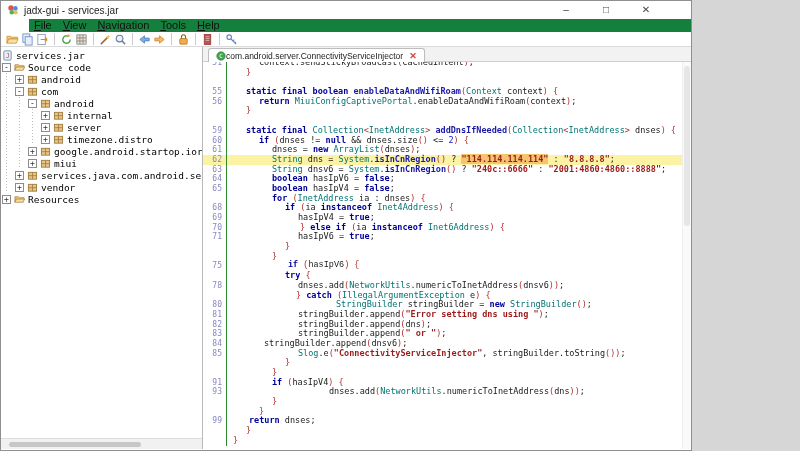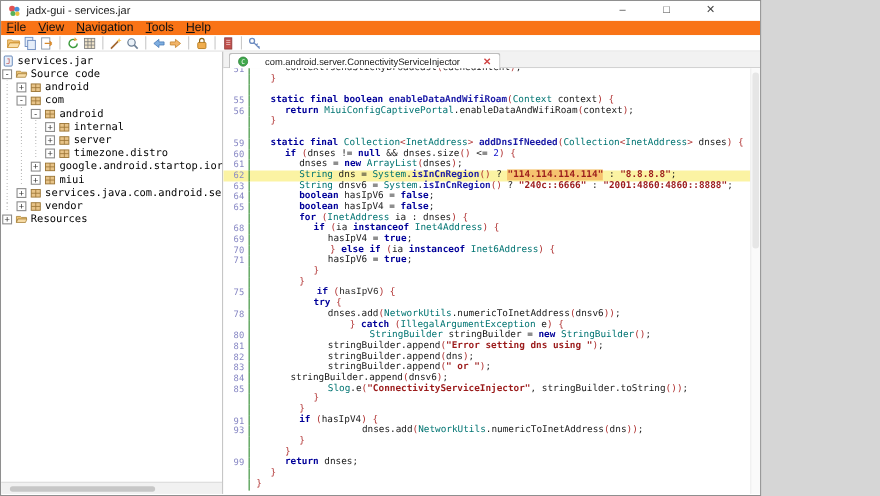--- a/index.html
+++ b/index.html
@@ -10,21 +10,21 @@
     overflow:hidden;
   }
   
   .titlebar{height:18px;display:flex;align-items:center;padding-left:6px;background:#fff;}
   .app-icon{width:12px;height:12px;margin-right:5px;flex:none;}
   .app-icon svg{display:block;width:12px;height:12px;}
   .title{font-size:10px;color:#222;}
   .win-controls{margin-left:auto;display:flex;margin-right:25px;}
   .win-btn{width:40px;height:18px;text-align:center;font-size:10px;line-height:18px;color:#444;cursor:default;}
   
-  .menubar{height:13px;display:flex;align-items:flex-end;padding-left:5px;background:#f97316;font-size:11px;color:#111;}
+  .menubar{height:13px;display:flex;align-items:flex-end;padding-left:5px;background:#15803d;font-size:11px;color:#111;margin-left:28px;}
   .menu-item{margin-right:11px;line-height:13px;}
   .menu-item u{text-decoration:underline;}
   
   .toolbar{height:15px;display:flex;align-items:center;padding-left:4px;background:#fff;border-bottom:1px solid #DADADA;}
   .tbtn{width:15px;height:14px;display:flex;align-items:center;justify-content:center;}
   .tbtn svg{width:13px;height:13px;display:block;}
   .tsep{width:1px;height:12px;background:#C9C9C9;margin:0 4px;flex:none;}
   
   .main{display:flex;height:calc(100% - 47px);}
   .sidebar{width:202px;flex:none;border-right:1px solid #B9B9B9;position:relative;overflow:hidden;background:#fff;padding-top:2px;}
@@ -35,21 +35,21 @@
     background-size:1px 100%;background-repeat:repeat-y;background-position:4px 0;}
   .exp{width:9px;height:9px;flex:none;border:1px solid #8C8C8C;background:#fff;
     font:8px/7px "DejaVu Sans Mono",monospace;text-align:center;color:#333;margin-right:3px;}
   .nicon{width:11px;height:11px;flex:none;margin-right:3px;}
   .nicon svg{display:block;width:11px;height:11px;}
   .hscroll{position:absolute;left:0;right:0;bottom:0;height:11px;background:#F1F1F1;border-top:1px solid #DDD;}
   .hthumb{position:absolute;left:8px;top:3px;width:132px;height:5px;background:#C7C7C7;border-radius:3px;}
   
   .editor-pane{flex:1;display:flex;flex-direction:column;min-width:0;background:#fff;}
   .tabbar{height:15px;flex:none;background:#F2F2F2;border-bottom:1px solid #CFCFCF;display:flex;align-items:flex-end;padding-left:5px;}
-  .tab{height:14px;display:inline-flex;align-items:center;gap:15px;padding:0 7px;background:#fff;
+  .tab{height:14px;display:inline-flex;align-items:center;gap:0;padding:0 7px;background:#fff;
     border:1px solid #BDBDBD;border-bottom:none;border-radius:3px 3px 0 0;font-size:8.5px;color:#222;margin-bottom:-1px;}
   .tab-icon svg{width:10px;height:10px;display:block;}
   .tab-close{color:var(--tabclose,#D04545);font-weight:bold;font-size:9px;margin-left:6px;cursor:default;}
   .code{flex:1;overflow:hidden;position:relative;font-family:"DejaVu Sans Mono",monospace;font-size:8.5px;background:#fff;}
   .lines{margin-top:-4px;}
   .code-line{display:flex;height:9.7px;line-height:9.7px;white-space:pre;}
   .code-line.hl{background:var(--hl,#FBF3A3);}
   .ln{width:24px;flex:none;text-align:right;padding-right:4px;color:var(--lnc,#8787C4);
     border-right:1px solid var(--gl,#2E8B2E);margin-right:1px;font-size:8px;}
   .lc{padding-left:5px;}
@@ -363,34 +363,34 @@
             <div class="code-line"><span class="ln"></span><span class="lc" style="padding-left: 44px;"><span class="ck">for </span><span class="cp">(</span><span class="ct">InetAddress</span><span class="cd"> ia : dnses</span><span class="cp">)</span><span class="cp"> {</span></span></div>
             <div class="code-line"><span class="ln">68</span><span class="lc" style="padding-left: 57px;"><span class="ck">if </span><span class="cp">(</span><span class="cd">ia </span><span class="ck">instanceof </span><span class="ct">Inet4Address</span><span class="cp">)</span><span class="cp"> {</span></span></div>
             <div class="code-line"><span class="ln">69</span><span class="lc" style="padding-left: 70px;"><span class="cd">hasIpV4 = </span><span class="ck">true</span><span class="cd">;</span></span></div>
             <div class="code-line"><span class="ln">70</span><span class="lc" style="padding-left: 72px;"><span class="cp">} </span><span class="ck">else if </span><span class="cp">(</span><span class="cd">ia </span><span class="ck">instanceof </span><span class="ct">Inet6Address</span><span class="cp">)</span><span class="cp"> {</span></span></div>
             <div class="code-line"><span class="ln">71</span><span class="lc" style="padding-left: 70px;"><span class="cd">hasIpV6 = </span><span class="ck">true</span><span class="cd">;</span></span></div>
             <div class="code-line"><span class="ln"></span><span class="lc" style="padding-left: 57px;"><span class="cp">}</span></span></div>
             <div class="code-line"><span class="ln"></span><span class="lc" style="padding-left: 44px;"><span class="cp">}</span></span></div>
             <div class="code-line"><span class="ln">75</span><span class="lc" style="padding-left: 60px; font-family: Liberation Mono, monospace;"><span class="ck">if </span><span class="cp">(</span><span class="cd">hasIpV6</span><span class="cp">)</span><span class="cp"> {</span></span></div>
             <div class="code-line"><span class="ln"></span><span class="lc" style="padding-left: 57px;"><span class="ck">try </span><span class="cp">{</span></span></div>
             <div class="code-line"><span class="ln">78</span><span class="lc" style="padding-left: 70px;"><span class="cd">dnses.add</span><span class="cp">(</span><span class="ct">NetworkUtils</span><span class="cd">.numericToInetAddress</span><span class="cp">(</span><span class="cd">dnsv6</span><span class="cp">))</span><span class="cd">;</span></span></div>
-            <div class="code-line"><span class="ln"></span><span class="lc" style="padding-left: 90px;"><span class="cp">} </span><span class="ck">catch </span><span class="cp">(</span><span class="ct">IllegalArgumentException</span><span class="cd"> e</span><span class="cp">)</span><span class="cp"> {</span></span></div>
+            <div class="code-line"><span class="ln"></span><span class="lc" style="padding-left: 68px;"><span class="cp">} </span><span class="ck">catch </span><span class="cp">(</span><span class="ct">IllegalArgumentException</span><span class="cd"> e</span><span class="cp">)</span><span class="cp"> {</span></span></div>
             <div class="code-line"><span class="ln">80</span><span class="lc" style="padding-left: 108px;"><span class="ct">StringBuilder</span><span class="cd"> stringBuilder = </span><span class="ck">new </span><span class="ct">StringBuilder</span><span class="cp">()</span><span class="cd">;</span></span></div>
             <div class="code-line"><span class="ln">81</span><span class="lc" style="padding-left: 70px;"><span class="cd">stringBuilder.append</span><span class="cp">(</span><span class="cs">"Error setting dns using "</span><span class="cp">)</span><span class="cd">;</span></span></div>
             <div class="code-line"><span class="ln">82</span><span class="lc" style="padding-left: 70px;"><span class="cd">stringBuilder.append</span><span class="cp">(</span><span class="cd">dns</span><span class="cp">)</span><span class="cd">;</span></span></div>
             <div class="code-line"><span class="ln">83</span><span class="lc" style="padding-left: 70px;"><span class="cd">stringBuilder.append</span><span class="cp">(</span><span class="cs">" or "</span><span class="cp">)</span><span class="cd">;</span></span></div>
             <div class="code-line"><span class="ln">84</span><span class="lc" style="padding-left: 36px;"><span class="cd">stringBuilder.append</span><span class="cp">(</span><span class="cd">dnsv6</span><span class="cp">)</span><span class="cd">;</span></span></div>
             <div class="code-line"><span class="ln">85</span><span class="lc" style="padding-left: 70px;"><span class="ct">Slog</span><span class="cd">.e</span><span class="cp">(</span><span class="cs">"ConnectivityServiceInjector"</span><span class="cd">, stringBuilder.toString</span><span class="cp">()</span><span class="cp">)</span><span class="cd">;</span></span></div>
             <div class="code-line"><span class="ln"></span><span class="lc" style="padding-left: 57px;"><span class="cp">}</span></span></div>
             <div class="code-line"><span class="ln"></span><span class="lc" style="padding-left: 44px;"><span class="cp">}</span></span></div>
             <div class="code-line"><span class="ln">91</span><span class="lc" style="padding-left: 44px;"><span class="ck">if </span><span class="cp">(</span><span class="cd">hasIpV4</span><span class="cp">)</span><span class="cp"> {</span></span></div>
             <div class="code-line"><span class="ln">93</span><span class="lc" style="padding-left: 57px; margin-left: 44px;"><span class="cd">dnses.add</span><span class="cp">(</span><span class="ct">NetworkUtils</span><span class="cd">.numericToInetAddress</span><span class="cp">(</span><span class="cd">dns</span><span class="cp">))</span><span class="cd">;</span></span></div>
             <div class="code-line"><span class="ln"></span><span class="lc" style="padding-left: 44px;"><span class="cp">}</span></span></div>
             <div class="code-line"><span class="ln"></span><span class="lc" style="padding-left: 31px;"><span class="cp">}</span></span></div>
-            <div class="code-line"><span class="ln">99</span><span class="lc" style="padding-left: 31px;"><span class="ck">return</span><span class="cd"> dnses</span><span class="cd">;</span></span></div>
+            <div class="code-line"><span class="ln">99</span><span class="lc" style="padding-left: 21px;"><span class="ck">return</span><span class="cd"> dnses</span><span class="cd">;</span></span></div>
             <div class="code-line"><span class="ln"></span><span class="lc" style="padding-left: 18px;"><span class="cp">}</span></span></div>
             <div class="code-line"><span class="ln"></span><span class="lc" style="padding-left: 5px;"><span class="cp">}</span></span></div>
           </div>
         <div class="vscroll">
           <div class="vthumb"></div>
         </div>
       </div>
     </div>
 
   </div>

